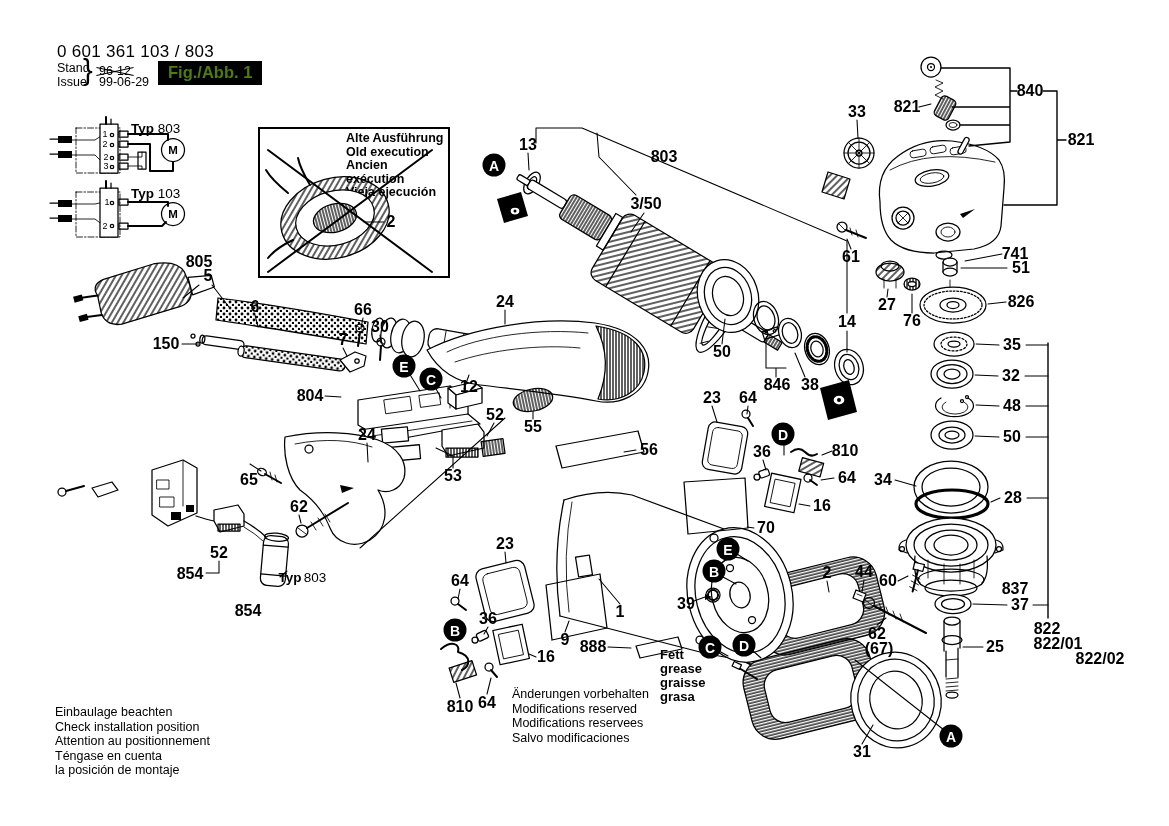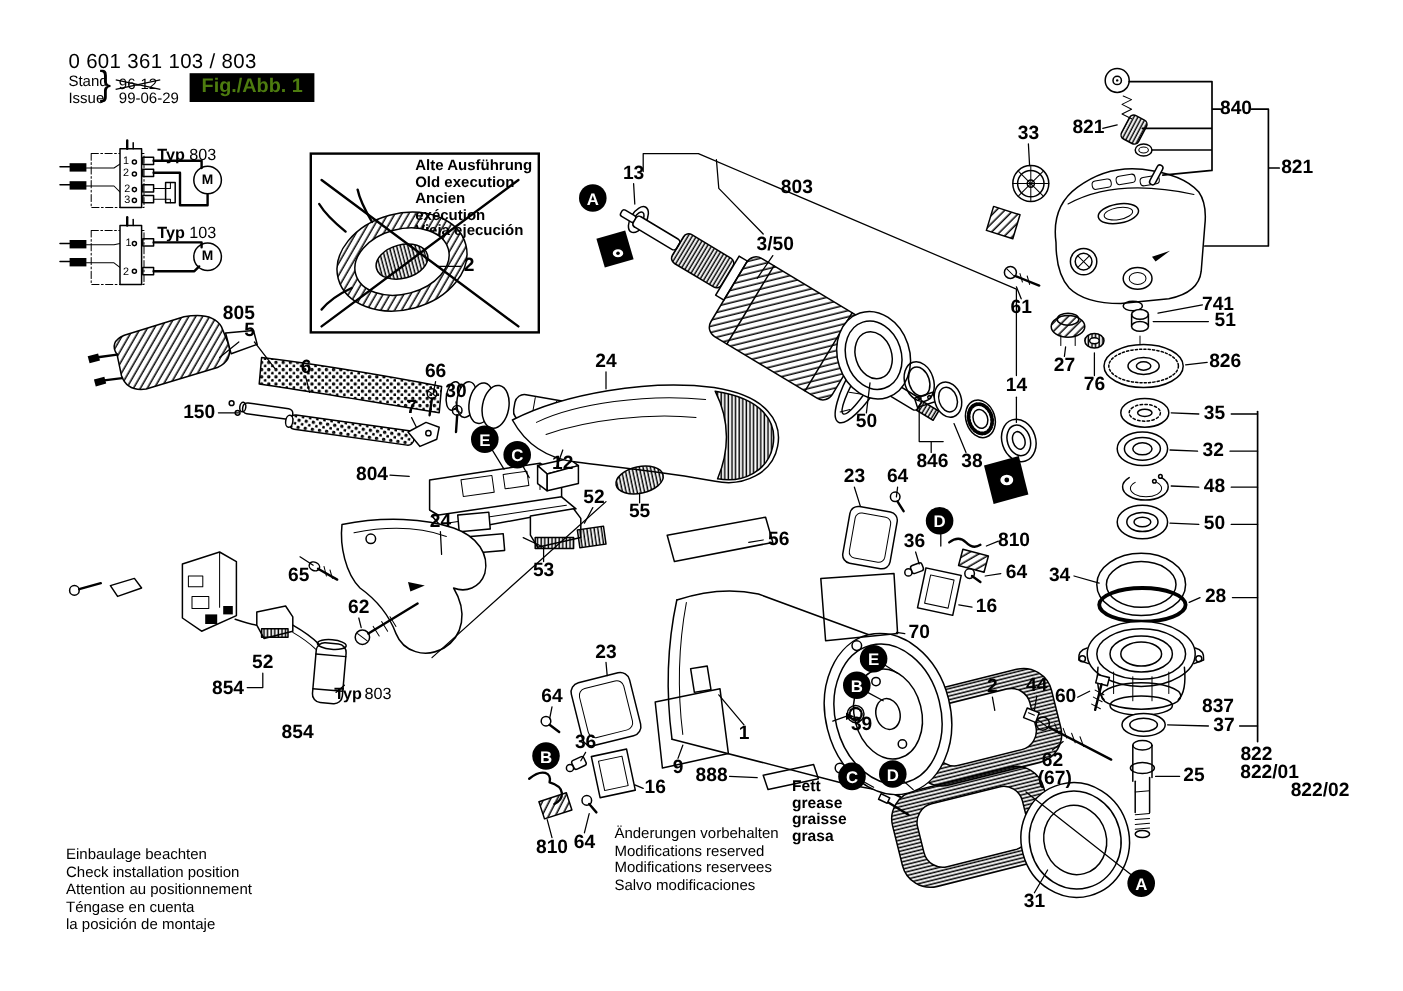--- a/index.html
+++ b/index.html
@@ -733,21 +733,21 @@
       <div class="co" style="left: 248px; top: 611px;">854</div>
       <div class="co" style="left: 505px; top: 544px;">23</div>
       <div class="co" style="left: 460px; top: 581px;">64</div>
       <div class="co" style="left: 488px; top: 619px;">36</div>
       <div class="co" style="left: 546px; top: 657px;">16</div>
       <div class="co" style="left: 460px; top: 707px;">810</div>
       <div class="co" style="left: 487px; top: 703px;">64</div>
       <div class="co" style="left: 565px; top: 640px;">9</div>
       <div class="co" style="left: 593px; top: 647px;">888</div>
       <div class="co" style="left: 620px; top: 612px;">1</div>
-      <div class="co" style="left: 686px; top: 604px; margin-left: 32px;">39</div>
+      <div class="co" style="left: 686px; top: 604px;">39</div>
       <div class="marker" style="left: 494px; top: 165px;">A</div>
       <div class="marker" style="left: 404px; top: 366px;">E</div>
       <div class="marker" style="left: 431px; top: 379px;">C</div>
       <div class="marker" style="left: 455px; top: 630px;">B</div>
       <div class="marker" style="left: 783px; top: 434px;">D</div>
       <div class="marker" style="left: 728px; top: 549px;">E</div>
       <div class="marker" style="left: 714px; top: 571px;">B</div>
       <div class="marker" style="left: 710px; top: 647px;">C</div>
       <div class="marker" style="left: 744px; top: 645px;">D</div>
       <div class="marker" style="left: 951px; top: 736px;">A</div>

